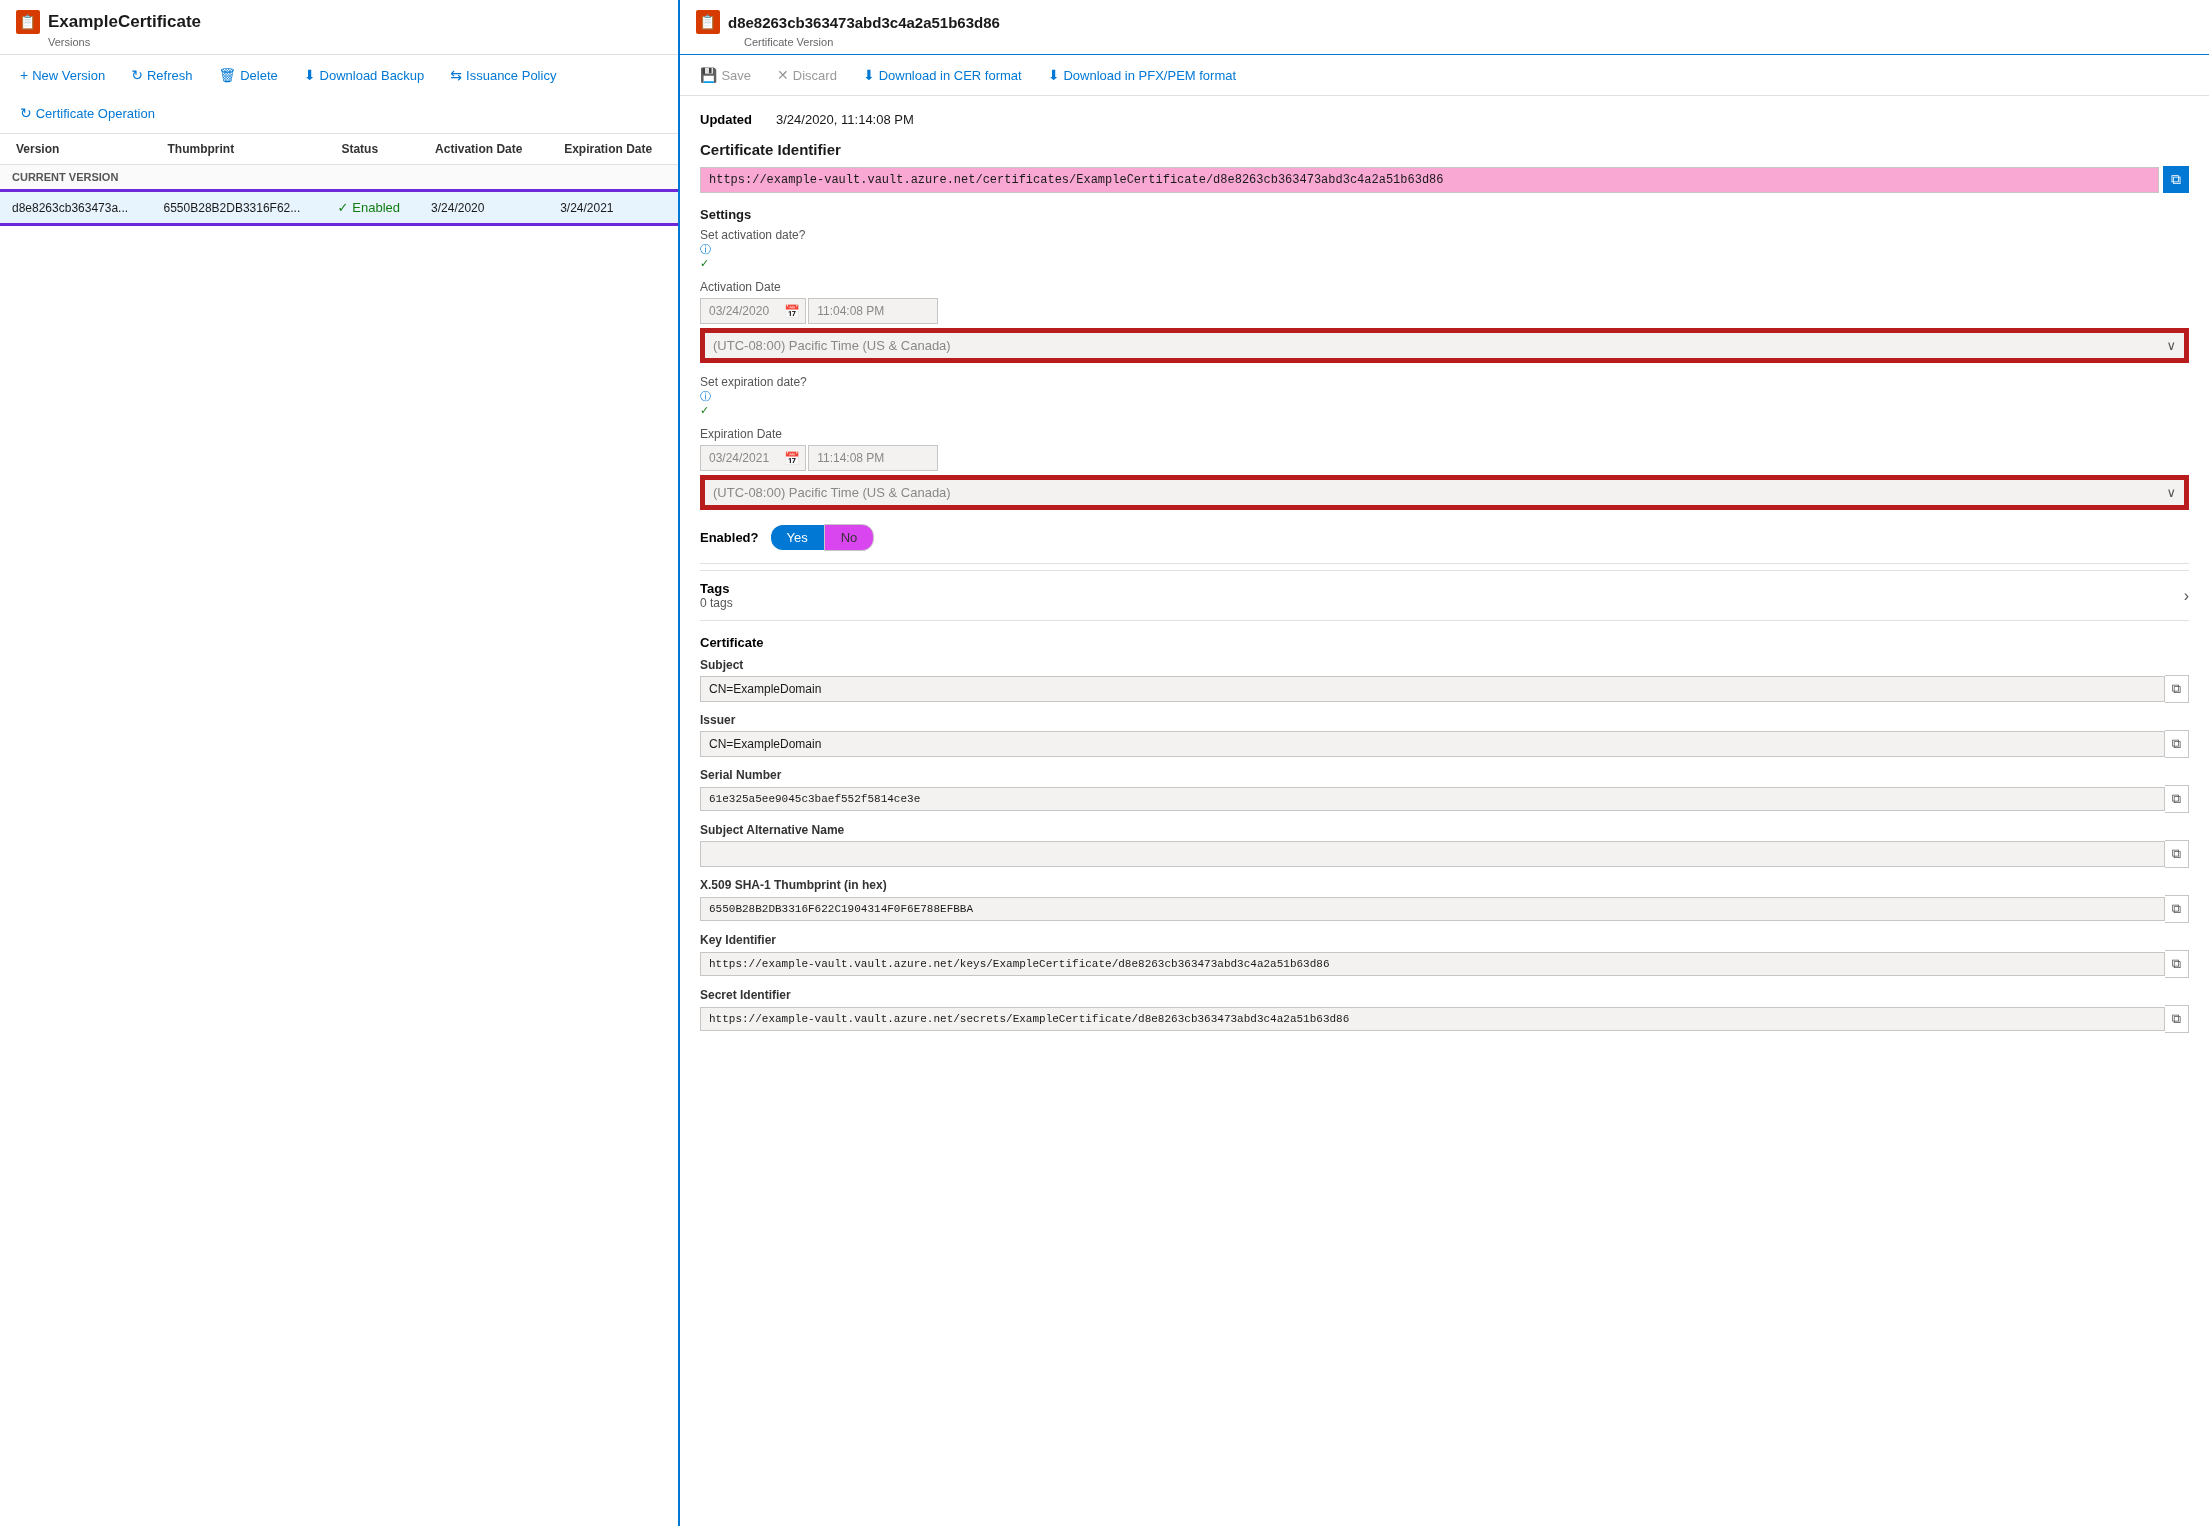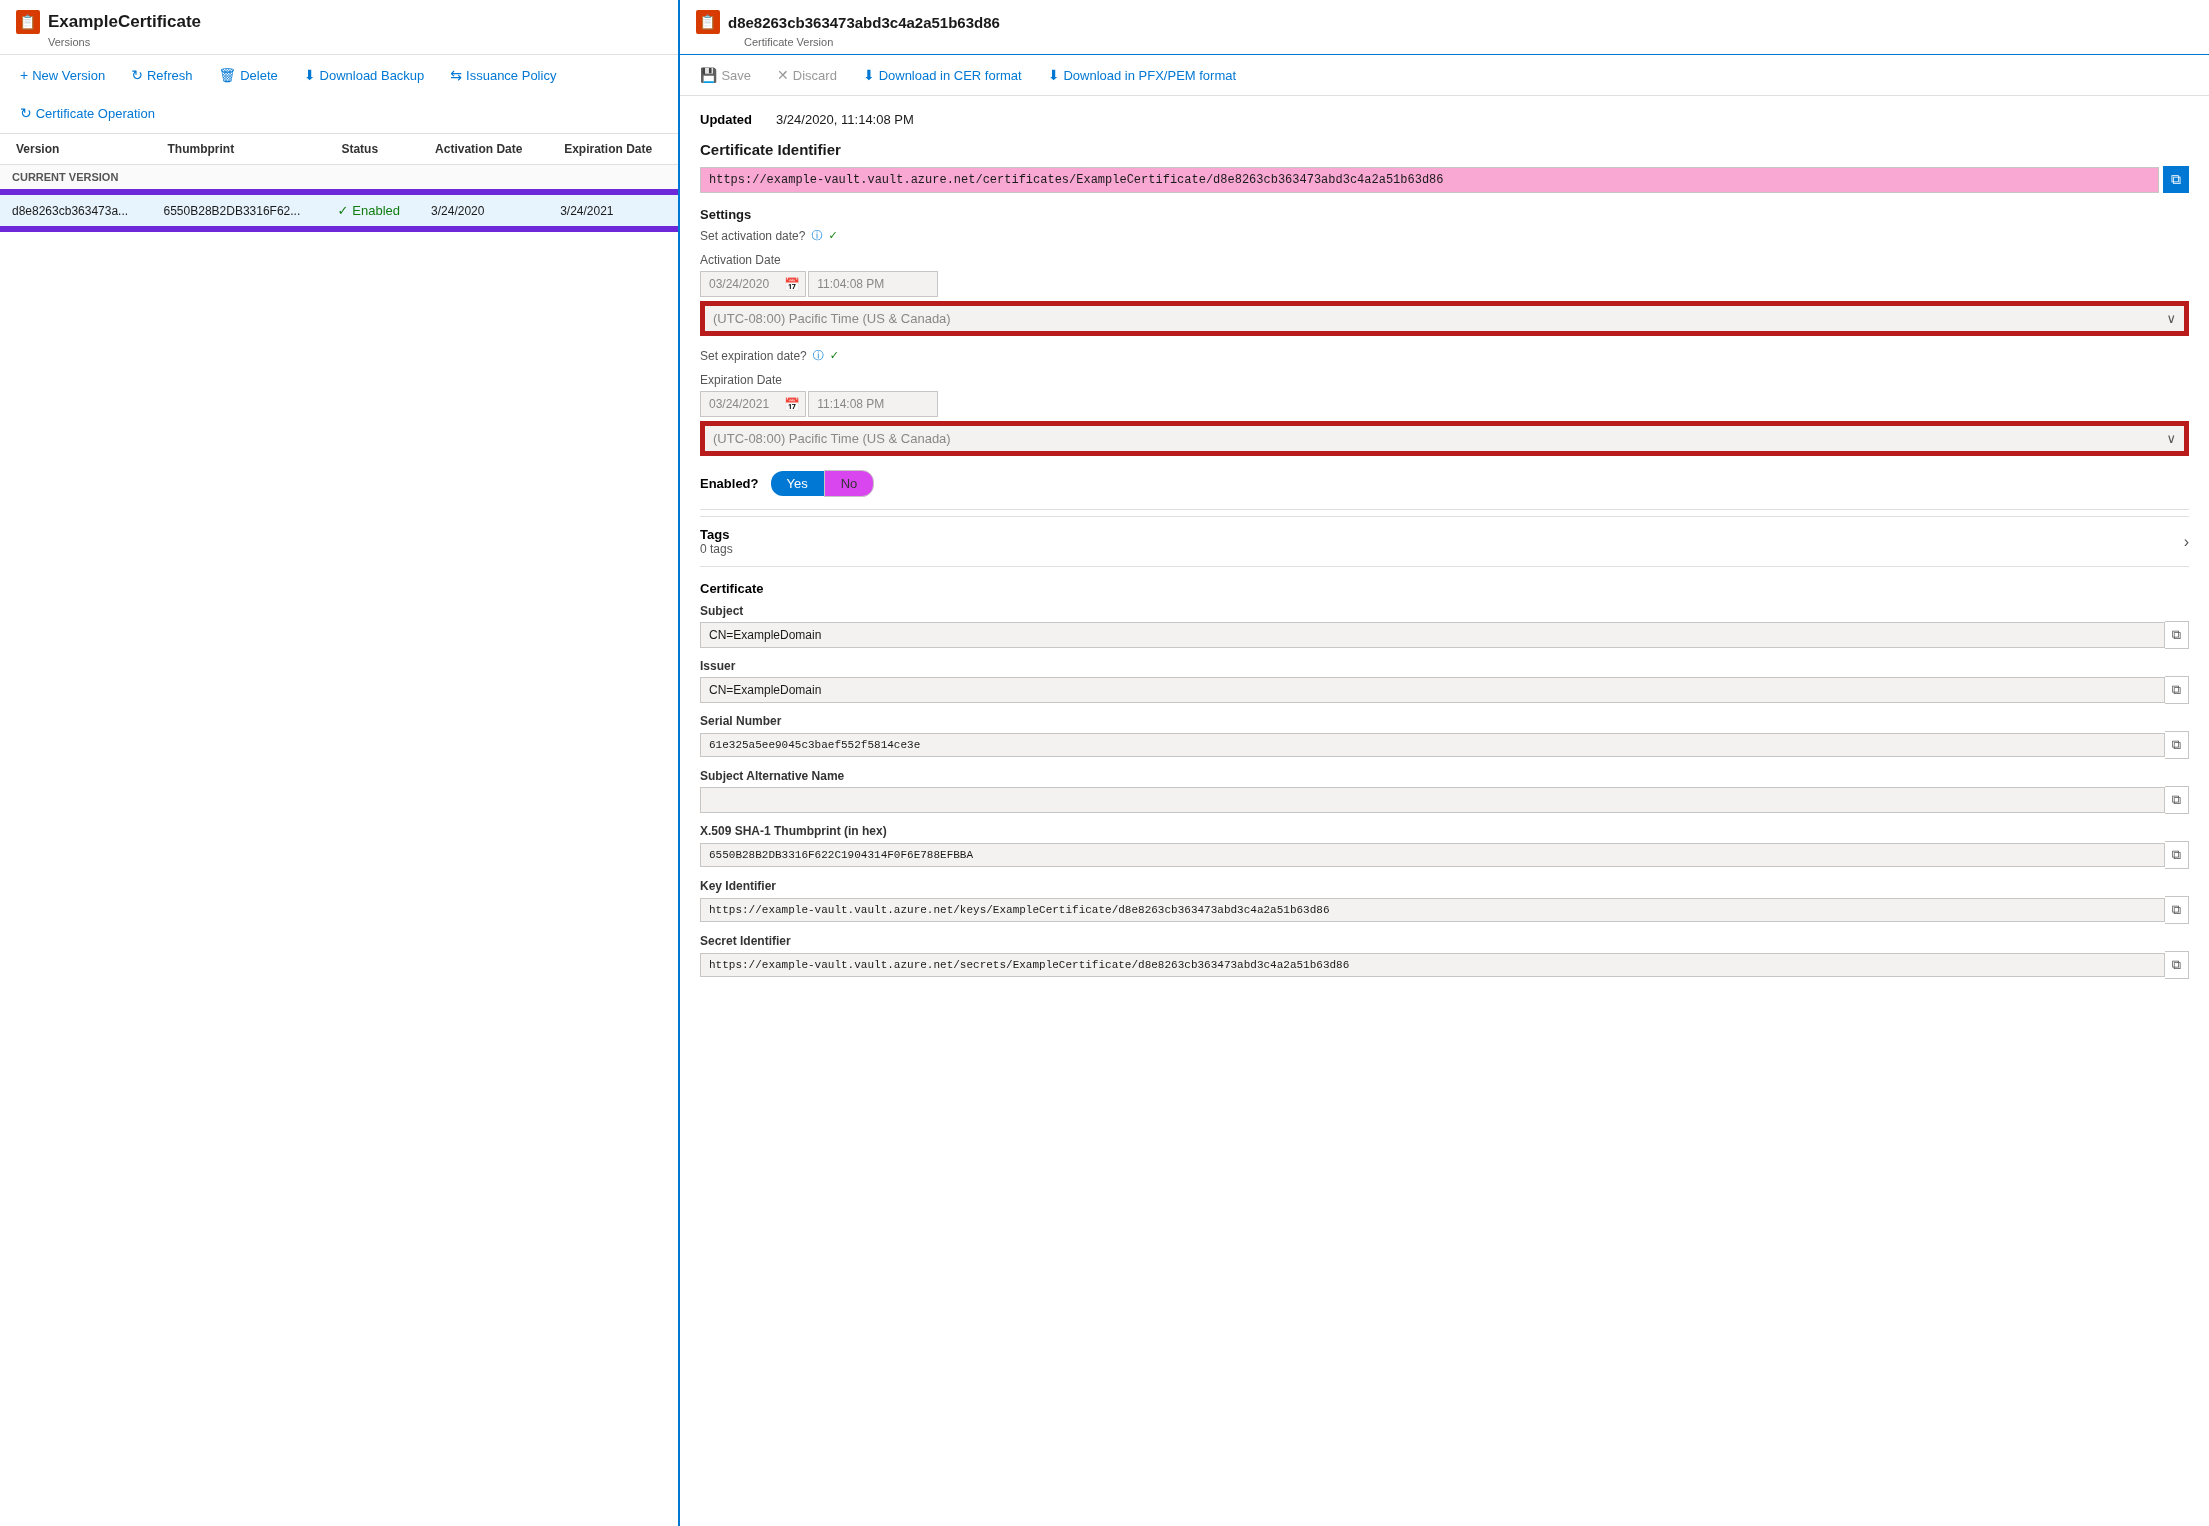--- a/index.html
+++ b/index.html
@@ -11,21 +11,21 @@
     .left-title-row { display: flex; align-items: center; gap: 8px; margin-bottom: 2px; }
     .cert-icon { width: 24px; height: 24px; background: #d83b01; display: flex; align-items: center; justify-content: center; border-radius: 2px; }
     .left-title { font-size: 17px; font-weight: 600; color: #1a1a1a; }
     .left-subtitle { font-size: 11px; color: #666; margin-left: 32px; }
     .toolbar { display: flex; align-items: center; gap: 18px; padding: 10px 16px; border-bottom: 1px solid #e0e0e0; flex-wrap: wrap; }
     .toolbar-btn { display: flex; align-items: center; gap: 4px; cursor: pointer; color: #0078d4; font-size: 13px; background: none; border: none; padding: 2px 4px; }
     .toolbar-btn .icon { font-size: 14px; }
     .table-container { flex: 1; overflow-y: auto; }
     .versions-table { width: 100%; border-collapse: collapse; }
     .versions-table th { text-align: left; padding: 8px 16px; font-weight: 600; color: #333; border-bottom: 1px solid #e0e0e0; font-size: 12px; }
-    .versions-table td { padding: 8px 12px; border-bottom: 6px solid #6d28d9; color: #1a1a1a; font-size: 12px; margin-top: 20px; }
+    .versions-table td { padding: 8px 12px; border-bottom: 3px solid #6d28d9; color: #1a1a1a; font-size: 12px; margin-top: 20px; }
     .current-version-row td { font-weight: 700; font-size: 11px; color: #555; padding: 6px 12px; background: #fafafa; }
     .status-enabled { display: flex; align-items: center; gap: 4px; color: #107c10; }
     .check-mark { color: #107c10; }
 
     
     .right-panel { flex: 1; display: flex; flex-direction: column; overflow: hidden; }
     .right-header { padding: 10px 16px 6px; border-bottom: 1px solid #0078d4; }
     .right-title-row { display: flex; align-items: center; gap: 8px; margin-bottom: 2px; }
     .right-title { font-size: 17px; font-weight: 600; color: #1a1a1a; }
     .right-subtitle { font-size: 11px; color: #666; margin-left: 48px; }
@@ -39,21 +39,21 @@
     .updated-value { font-size: 13px; color: #1a1a1a; }
 
     .section-title { font-size: 15px; font-weight: 600; color: #1a1a1a; margin-bottom: 8px; margin-top: 14px; }
 
     .cert-id-row { display: flex; align-items: center; gap: 4px; margin-bottom: 14px; }
     .cert-id-input { flex: 1; padding: 5px 8px; border: 1px solid #c8c6c4; background: #f9a8d4; font-size: 12px; color: #1a1a1a; font-family: 'Courier New', monospace; }
     .copy-btn { background: #0078d4; border: none; padding: 5px 8px; cursor: pointer; color: white; font-size: 14px; }
 
     .settings-section { margin-bottom: 14px; }
     .settings-label { font-size: 13px; font-weight: 600; color: #1a1a1a; margin-bottom: 6px; }
-    .set-date-row { display: flex; align-items: center; gap: 6px; margin-bottom: 10px; }
+    .set-date-row { display: flex; gap: 0; margin-bottom: 10px; flex-direction: column; }
     .set-date-text { font-size: 12px; color: #555; }
     .info-icon { font-size: 11px; color: #0078d4; cursor: pointer; }
     .check-icon { font-size: 11px; color: #107c10; }
 
     .date-section { margin-bottom: 12px; }
     .date-label { font-size: 12px; color: #555; margin-bottom: 4px; }
     .date-inputs { display: flex; gap: 8px; align-items: center; }
     .date-input { padding: 5px 8px; border: 1px solid #c8c6c4; background: #f3f2f1; font-size: 12px; color: #888; flex: 0 0 auto; width: 106px; }
     .date-input-time { padding: 5px 8px; border: 1px solid #c8c6c4; background: #f3f2f1; font-size: 12px; color: #888; flex: 0 0 auto; width: 130px; }
     .date-icon { color: #555; font-size: 13px; }

